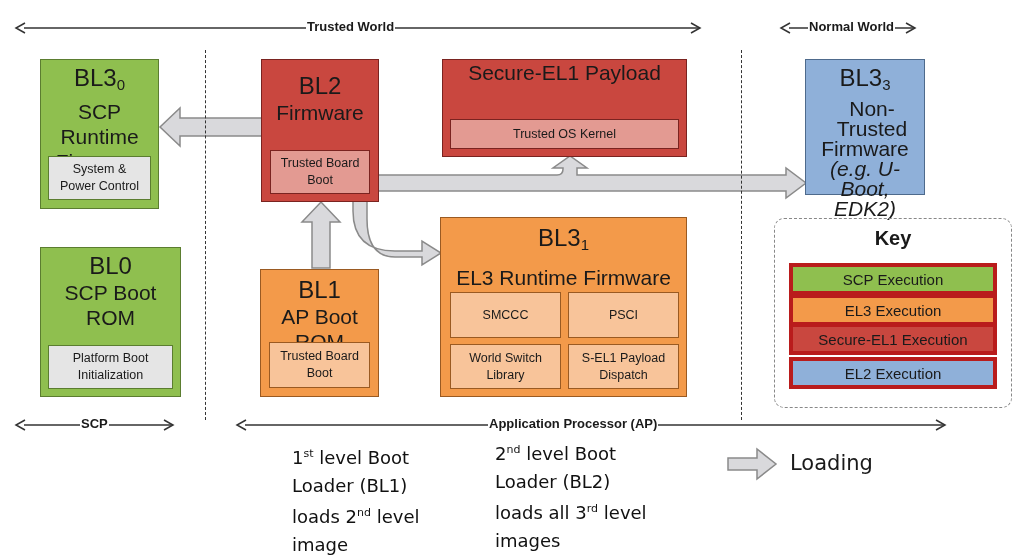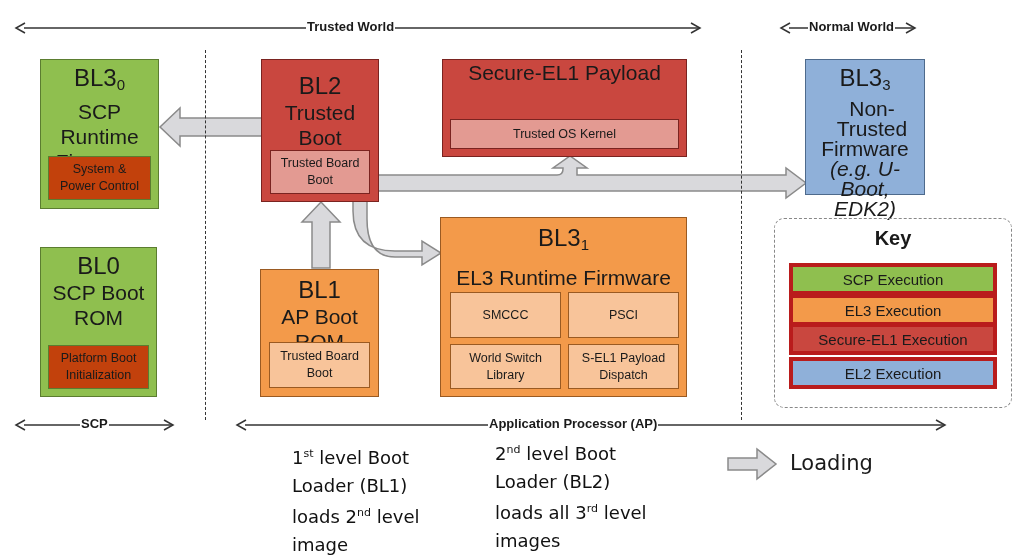--- a/index.html
+++ b/index.html
@@ -4,21 +4,21 @@
 <style>
   html, body { margin:0; padding:0; background:#ffffff; }
   body { width:1024px; height:559px; position:relative; overflow:hidden; font-family:"Liberation Sans", sans-serif; color:#1a1a1a; }
   .abs { position:absolute; }
   .box { position:absolute; box-sizing:border-box; border:1.5px solid #4a4a4a; text-align:center; }
   .green { background:#8fbf4f; border-color:#5b7d30; }
   .red { background:#c9473f; border-color:#7a2320; }
   .orange { background:#f39a4a; border-color:#9a5a22; }
   .blue { background:#8fb0d9; border-color:#4e6a8c; }
   .sub { position:absolute; box-sizing:border-box; border:1.5px solid #555; font-size:12.5px; line-height:17px; display:flex; align-items:center; justify-content:center; text-align:center; }
-  .green .sub { background:#c2410c; border-color:#5b7d30; }
+  .green .sub { background:#e5e5e5; border-color:#5b7d30; }
   .red .sub { background:#e39a92; border-color:#7a2320; }
   .orange .sub { background:#f8c49a; border-color:#9a5a22; }
   .title { font-size:24px; line-height:28px; display:block; }
   .title sub { font-size:15px; vertical-align:-4px; }
   .desc { font-size:21px; line-height:25px; display:block; }
   .region-label { position:absolute; font-size:13px; font-weight:bold; background:#fff; padding:0 1px; }
   .divider { position:absolute; width:0; border-left:1.5px dashed #333; }
   .note { position:absolute; font-family:"DejaVu Sans", sans-serif; font-size:18px; line-height:27.5px; color:#111; }
   .note sup { font-size:11px; }
   .key { position:absolute; box-sizing:border-box; border:1.5px dashed #888; border-radius:10px; }
@@ -70,33 +70,32 @@
 <div class="box green" style="left:40px;top:59px;width:119px;height:150px;">
   <span class="title" style="margin-top:4px;"><span>BL3</span><sub>0</sub></span>
   <span class="desc">SCP Runtime</span>
   <span class="desc">Firmware</span>
   <div class="sub" style="left:7px;right:7px;top:96px;height:44px;flex-direction:column;">
     <span>System &amp;</span>
       <span>Power Control</span>
   </div>
 </div>
 
-<div class="box green" style="left:40px;top:247px;width:117px;height:150px;">
+<div class="box green" style="left:40px;top:247px;width:141px;height:150px;">
   <span class="title" style="margin-top:4px;">BL0</span>
   <span class="desc">SCP Boot</span>
   <span class="desc">ROM</span>
   <div class="sub" style="left:7px;right:7px;top:97px;height:44px;flex-direction:column;">
     <span>Platform Boot</span>
       <span>Initialization</span>
   </div>
 </div>
 
 <div class="box red" style="left:261px;top:59px;width:118px;height:143px;">
   <span class="title" style="margin-top:12px;">BL2</span>
-  <span class="desc">Trusted Boot</span>
   <span class="desc">Firmware</span>
   <div class="sub" style="left:8px;right:8px;top:90px;height:44px;flex-direction:column;">
     <span>Trusted Board</span>
       <span>Boot</span>
   </div>
 </div>
 
 <div class="box red" style="left:442px;top:59px;width:245px;height:98px;">
   <span class="desc">Secure-EL1 Payload</span>
   <div class="sub" style="left:7px;right:7px;top:59px;height:30px;">

